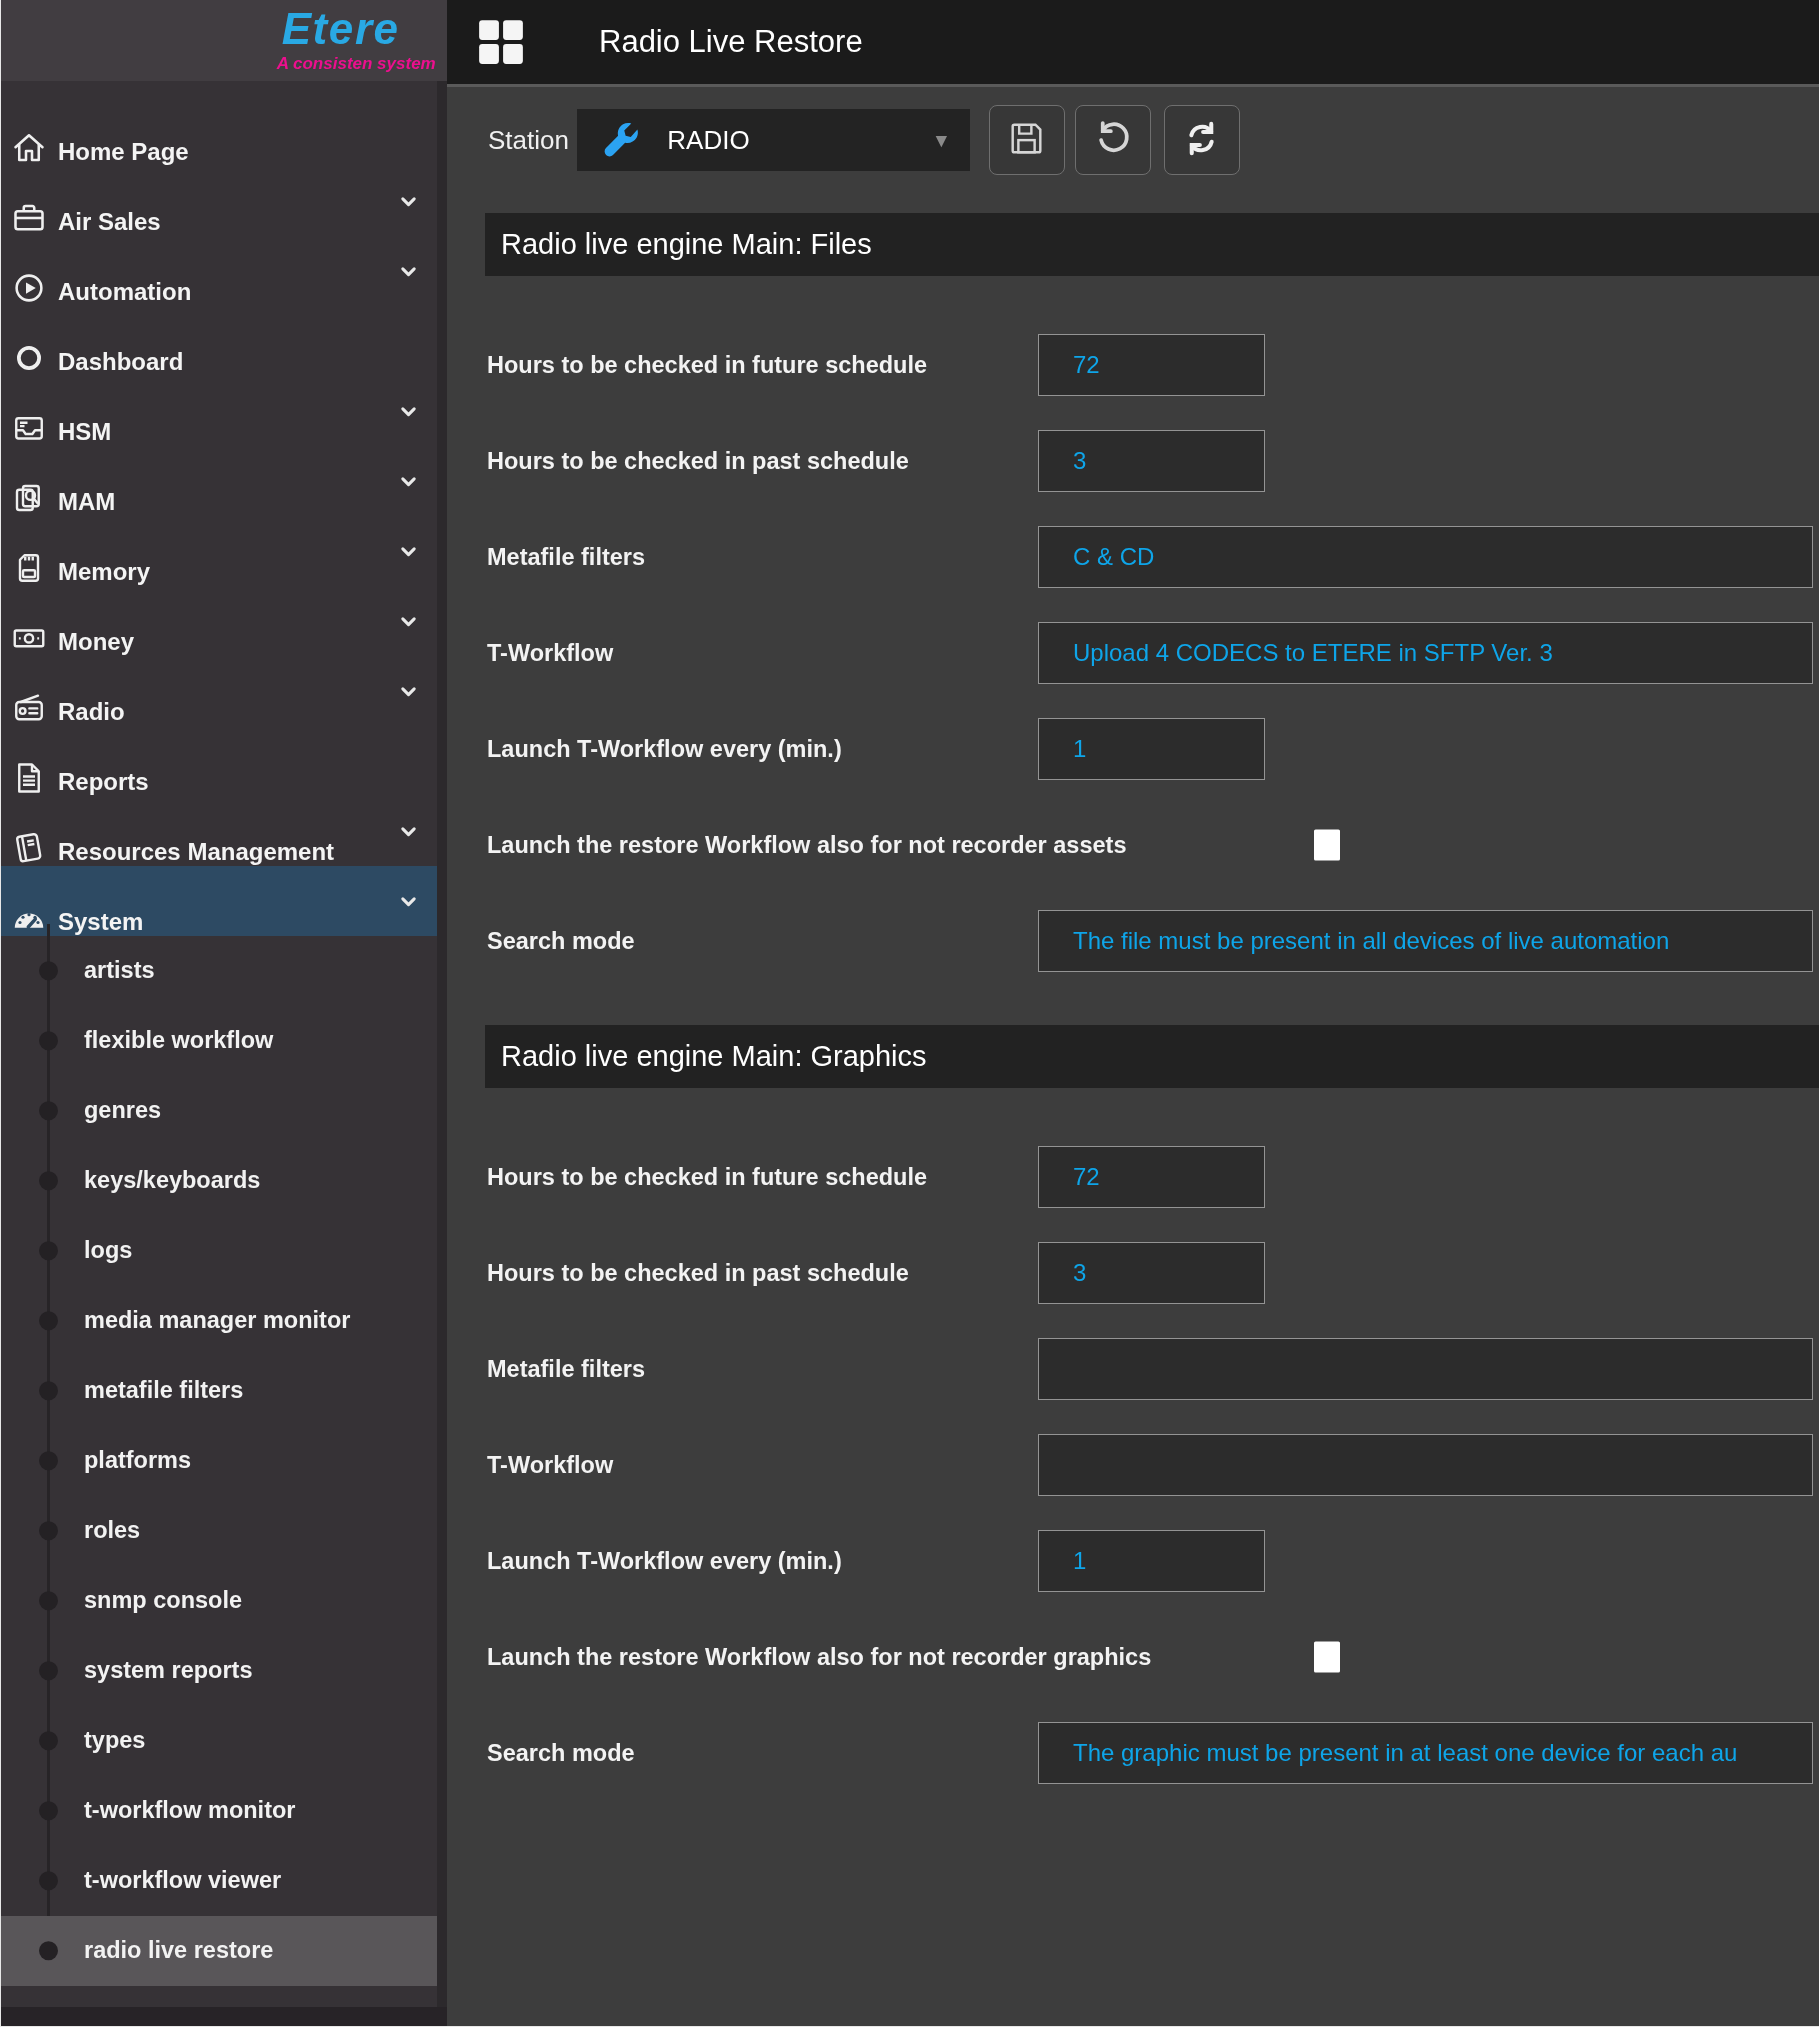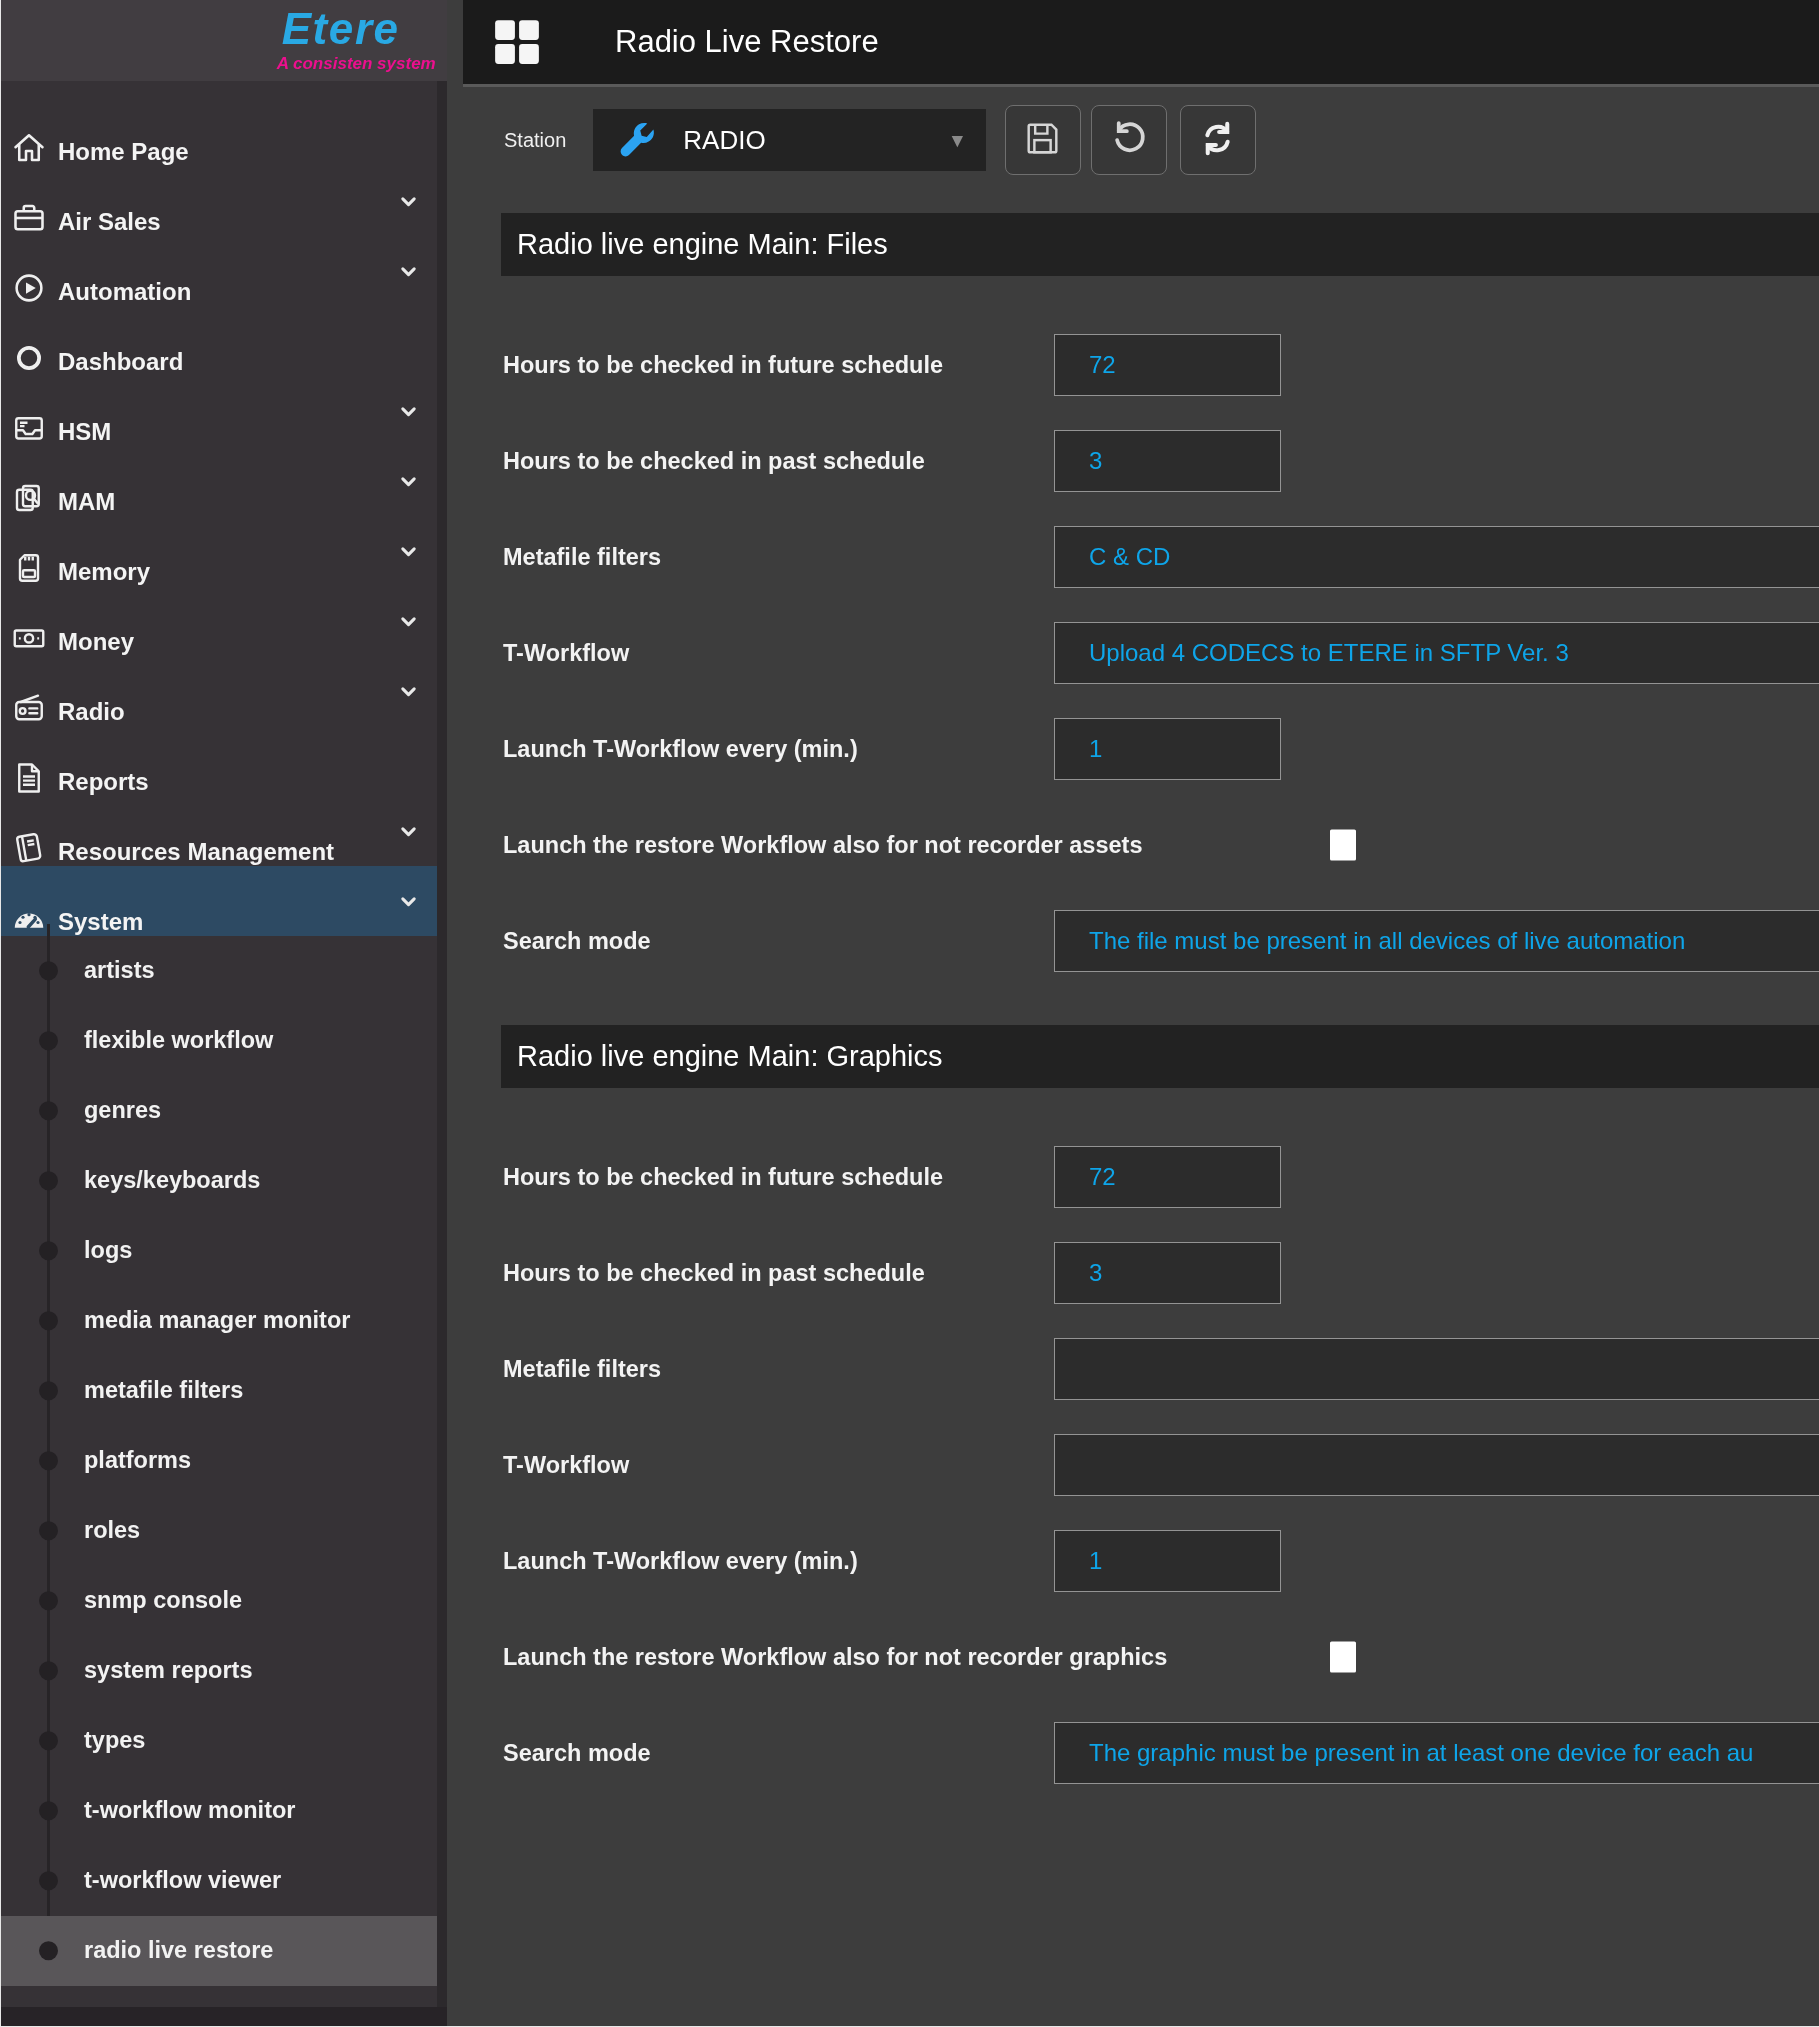--- a/index.html
+++ b/index.html
@@ -1,18 +1,18 @@
 <!DOCTYPE html>
 <html style="font-size:13px"><head>
 <meta charset="utf-8">
 <style>
   html,body{margin:0;padding:0;background:#3d3d3d;}
   body{width:1820px;height:2027px;font-family:"Liberation Sans",sans-serif;overflow:hidden;}
   #app{width:1820px;height:2027px;box-sizing:border-box;display:flex;
-       border-left:1.6px solid #e8e8e8;border-right:1.6px solid #e8e8e8;border-bottom:1.6px solid #e8e8e8;gap:16px;}
+       border-left:1.6px solid #e8e8e8;border-right:1.6px solid #e8e8e8;border-bottom:1.6px solid #e8e8e8;}
   .cursor{cursor:pointer;}
 
   
   .sidebar{position:relative;flex:0 0 446px;width:446px;background:#363236;overflow:hidden;}
   .sb-header{height:81px;background:#413d41;display:flex;flex-direction:column;align-items:flex-end;justify-content:center;padding-right:11.3px;box-sizing:border-box;}
   .brand-name{color:#29a9e4;font-size:44px;font-weight:bold;font-style:italic;line-height:1.02;letter-spacing:1.6px;margin-right:36px;}
   .brand-tagline{color:#ec0f8e;font-size:17px;font-weight:bold;font-style:italic;margin-top:1.6px;}
   .sb-nav{padding-top:14.6px;}
   .nav-item{position:relative;height:70px;display:flex;align-items:flex-end;padding-left:9.7px;color:#f4f4f4;font-size:24px;font-weight:600;}
   .nav-item .icon{width:36px;height:36px;margin-right:11.3px;display:flex;align-items:center;justify-content:center;color:#efefef;}
@@ -30,21 +30,21 @@
 
   
   .main{flex:1 1 auto;position:relative;background:#3d3d3d;min-width:0;}
   .main-header{height:84px;background:#1b1b1b;border-bottom:3.2px solid #5a5a5a;display:flex;align-items:center;}
   .grid-wrap{margin-left:29px;width:50px;height:50px;}
   .grid-wrap svg{width:50px;height:50px;}
   .main-title{margin-left:73px;color:#ffffff;font-size:31px;}
   .content{position:relative;height:calc(100% - 87px);overflow:hidden;}
 
   .toolbar{display:flex;align-items:center;padding-top:18px;height:70px;}
-  .station-label{margin-left:41px;color:#f0f0f0;font-size:20px;width:78px;}
+  .station-label{margin-left:41px;color:#f0f0f0;font-size:26px;width:78px;}
   .dropdown{position:relative;margin-left:11.3px;width:393px;height:62px;background:#232323;display:flex;align-items:center;}
   .dropdown .wrench{margin-left:23px;width:41px;height:41px;color:#2ba3f2;}
   .dropdown .wrench svg{width:41px;height:41px;}
   .dropdown .val{margin-left:26px;color:#ffffff;font-size:26px;}
   .dropdown .arrow{position:absolute;right:19.4px;color:#8a8a8a;font-size:19.4px;}
   .tbtn{width:76px;height:70px;background:#373737;border:1.6px solid #6f6f6f;border-radius:8px;display:flex;align-items:center;justify-content:center;color:#d6d6d6;box-sizing:border-box;}
   .tbtn svg{width:39px;height:39px;}
   .tbtn.b1{margin-left:18.6px;}
   .tbtn.b2{margin-left:9.7px;}
   .tbtn.b3{margin-left:13px;color:#f0f0f0;}

